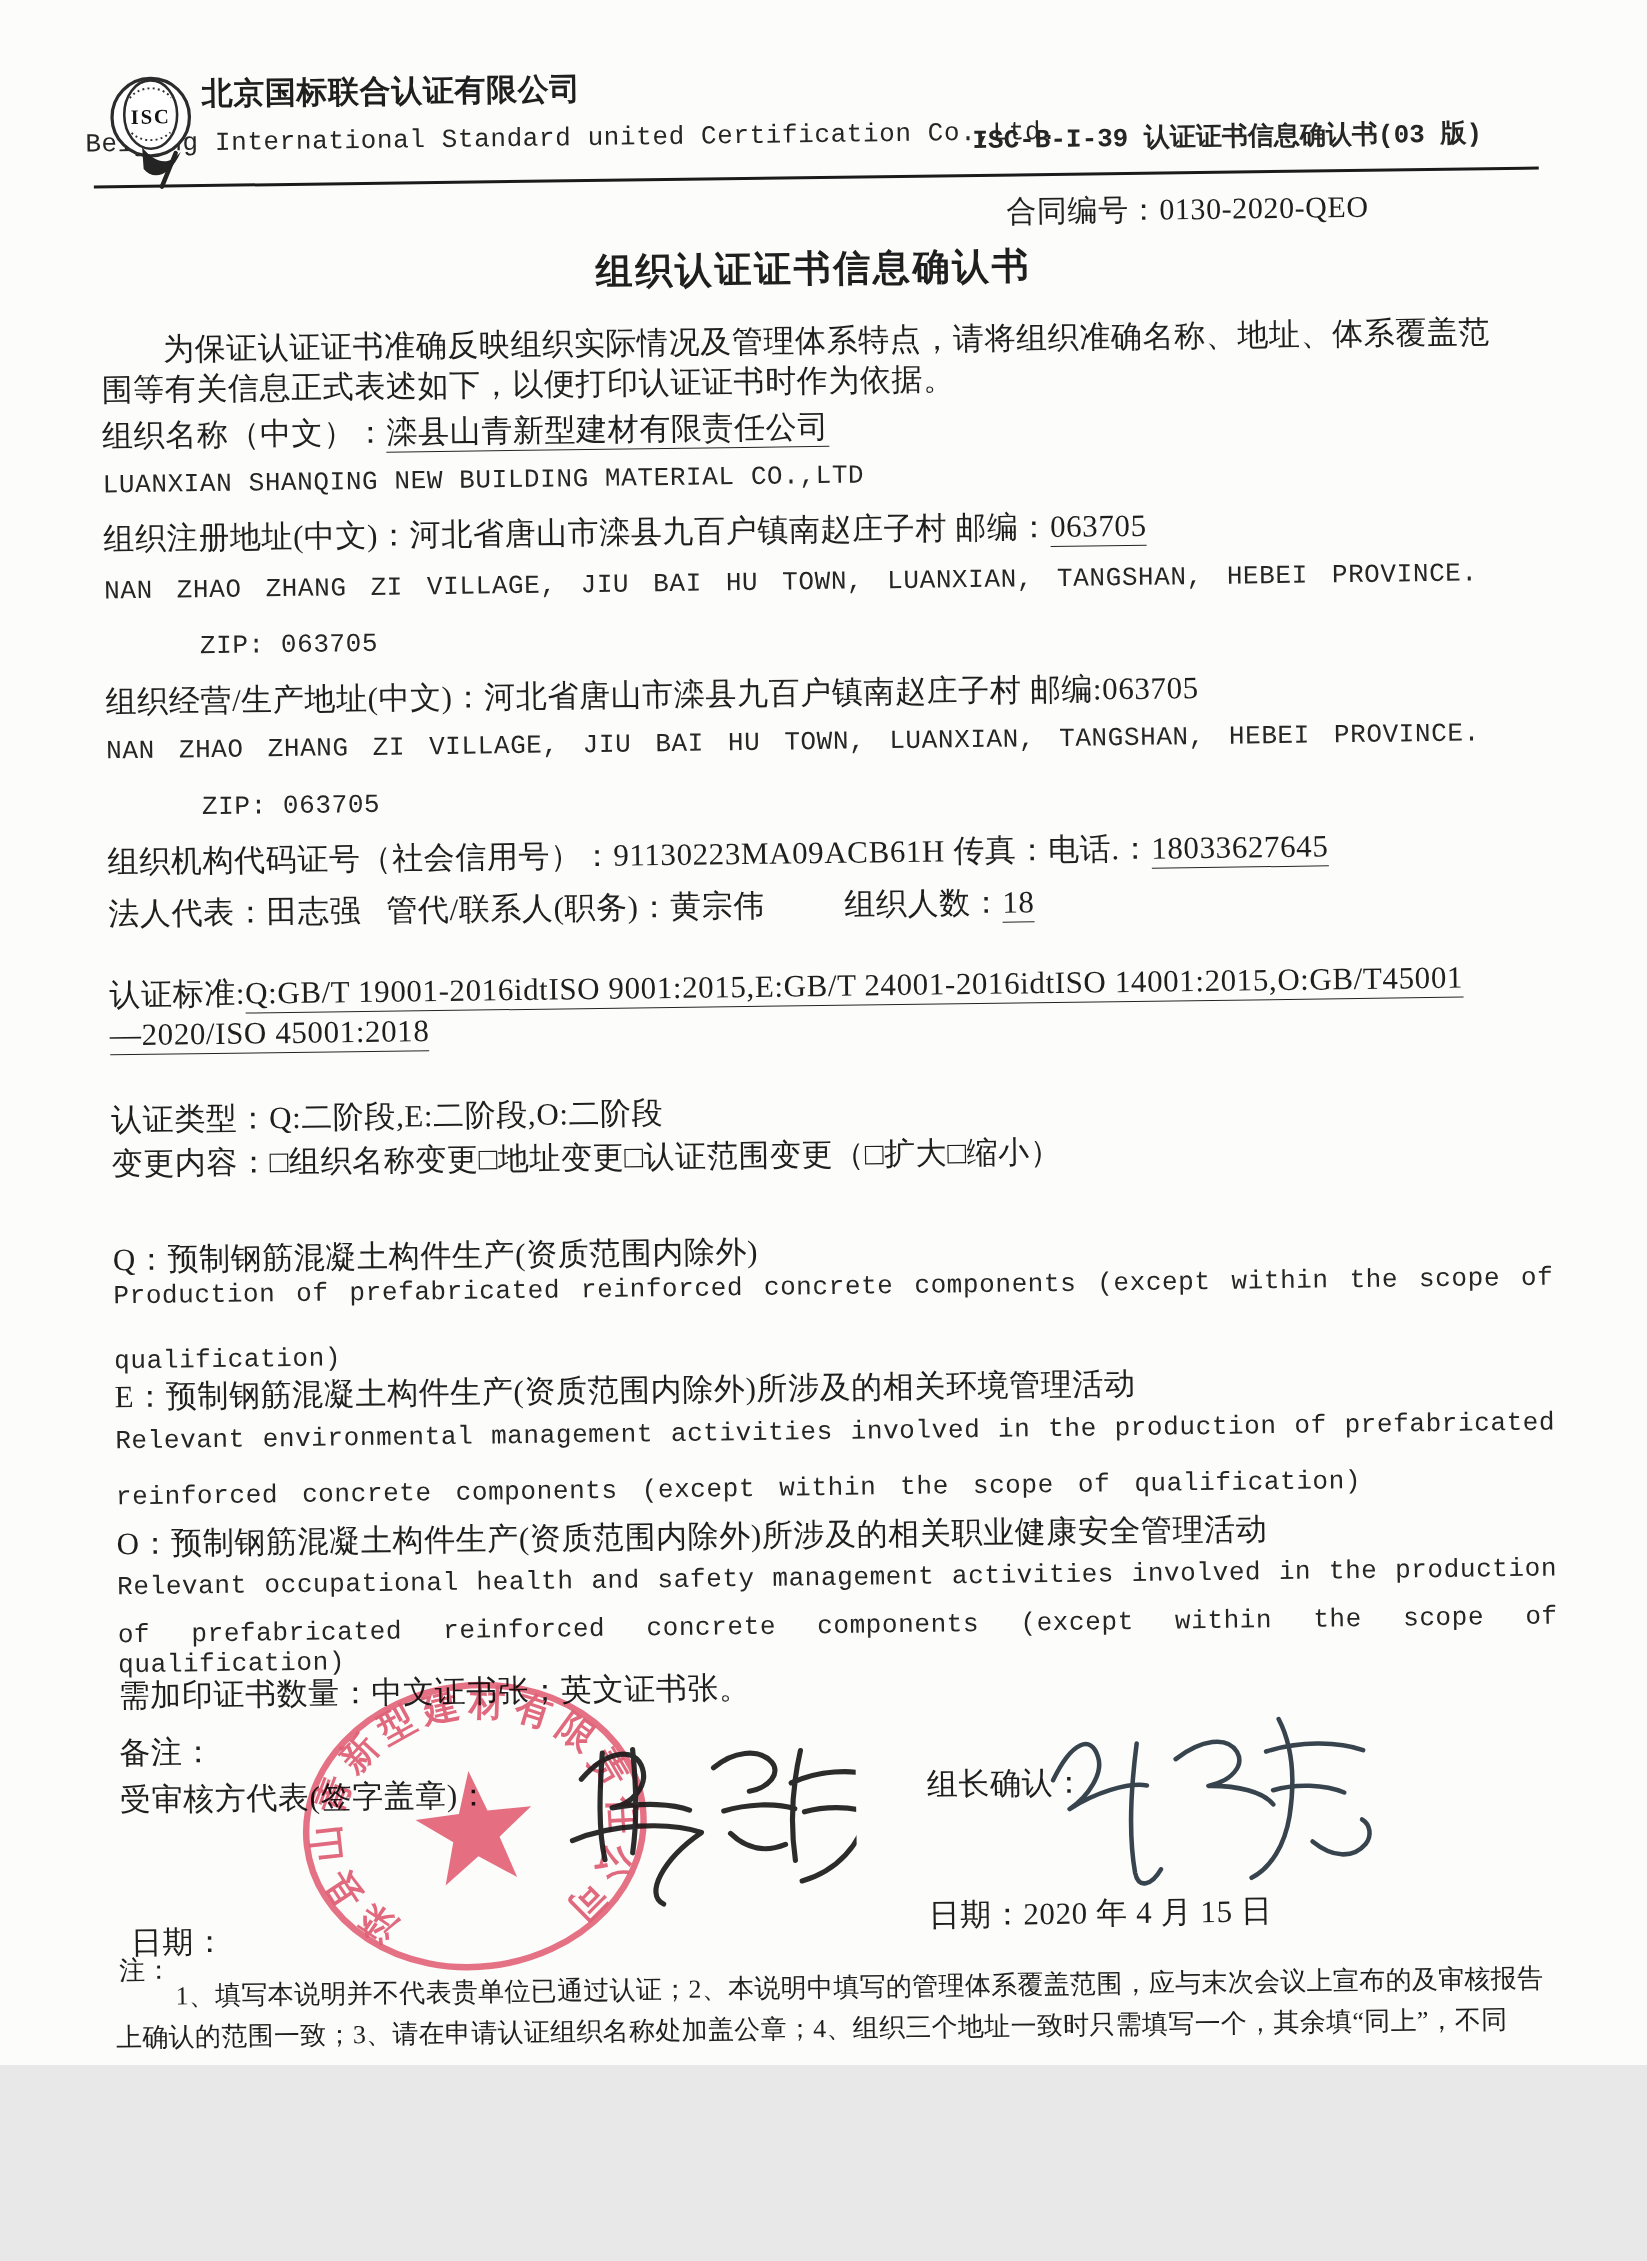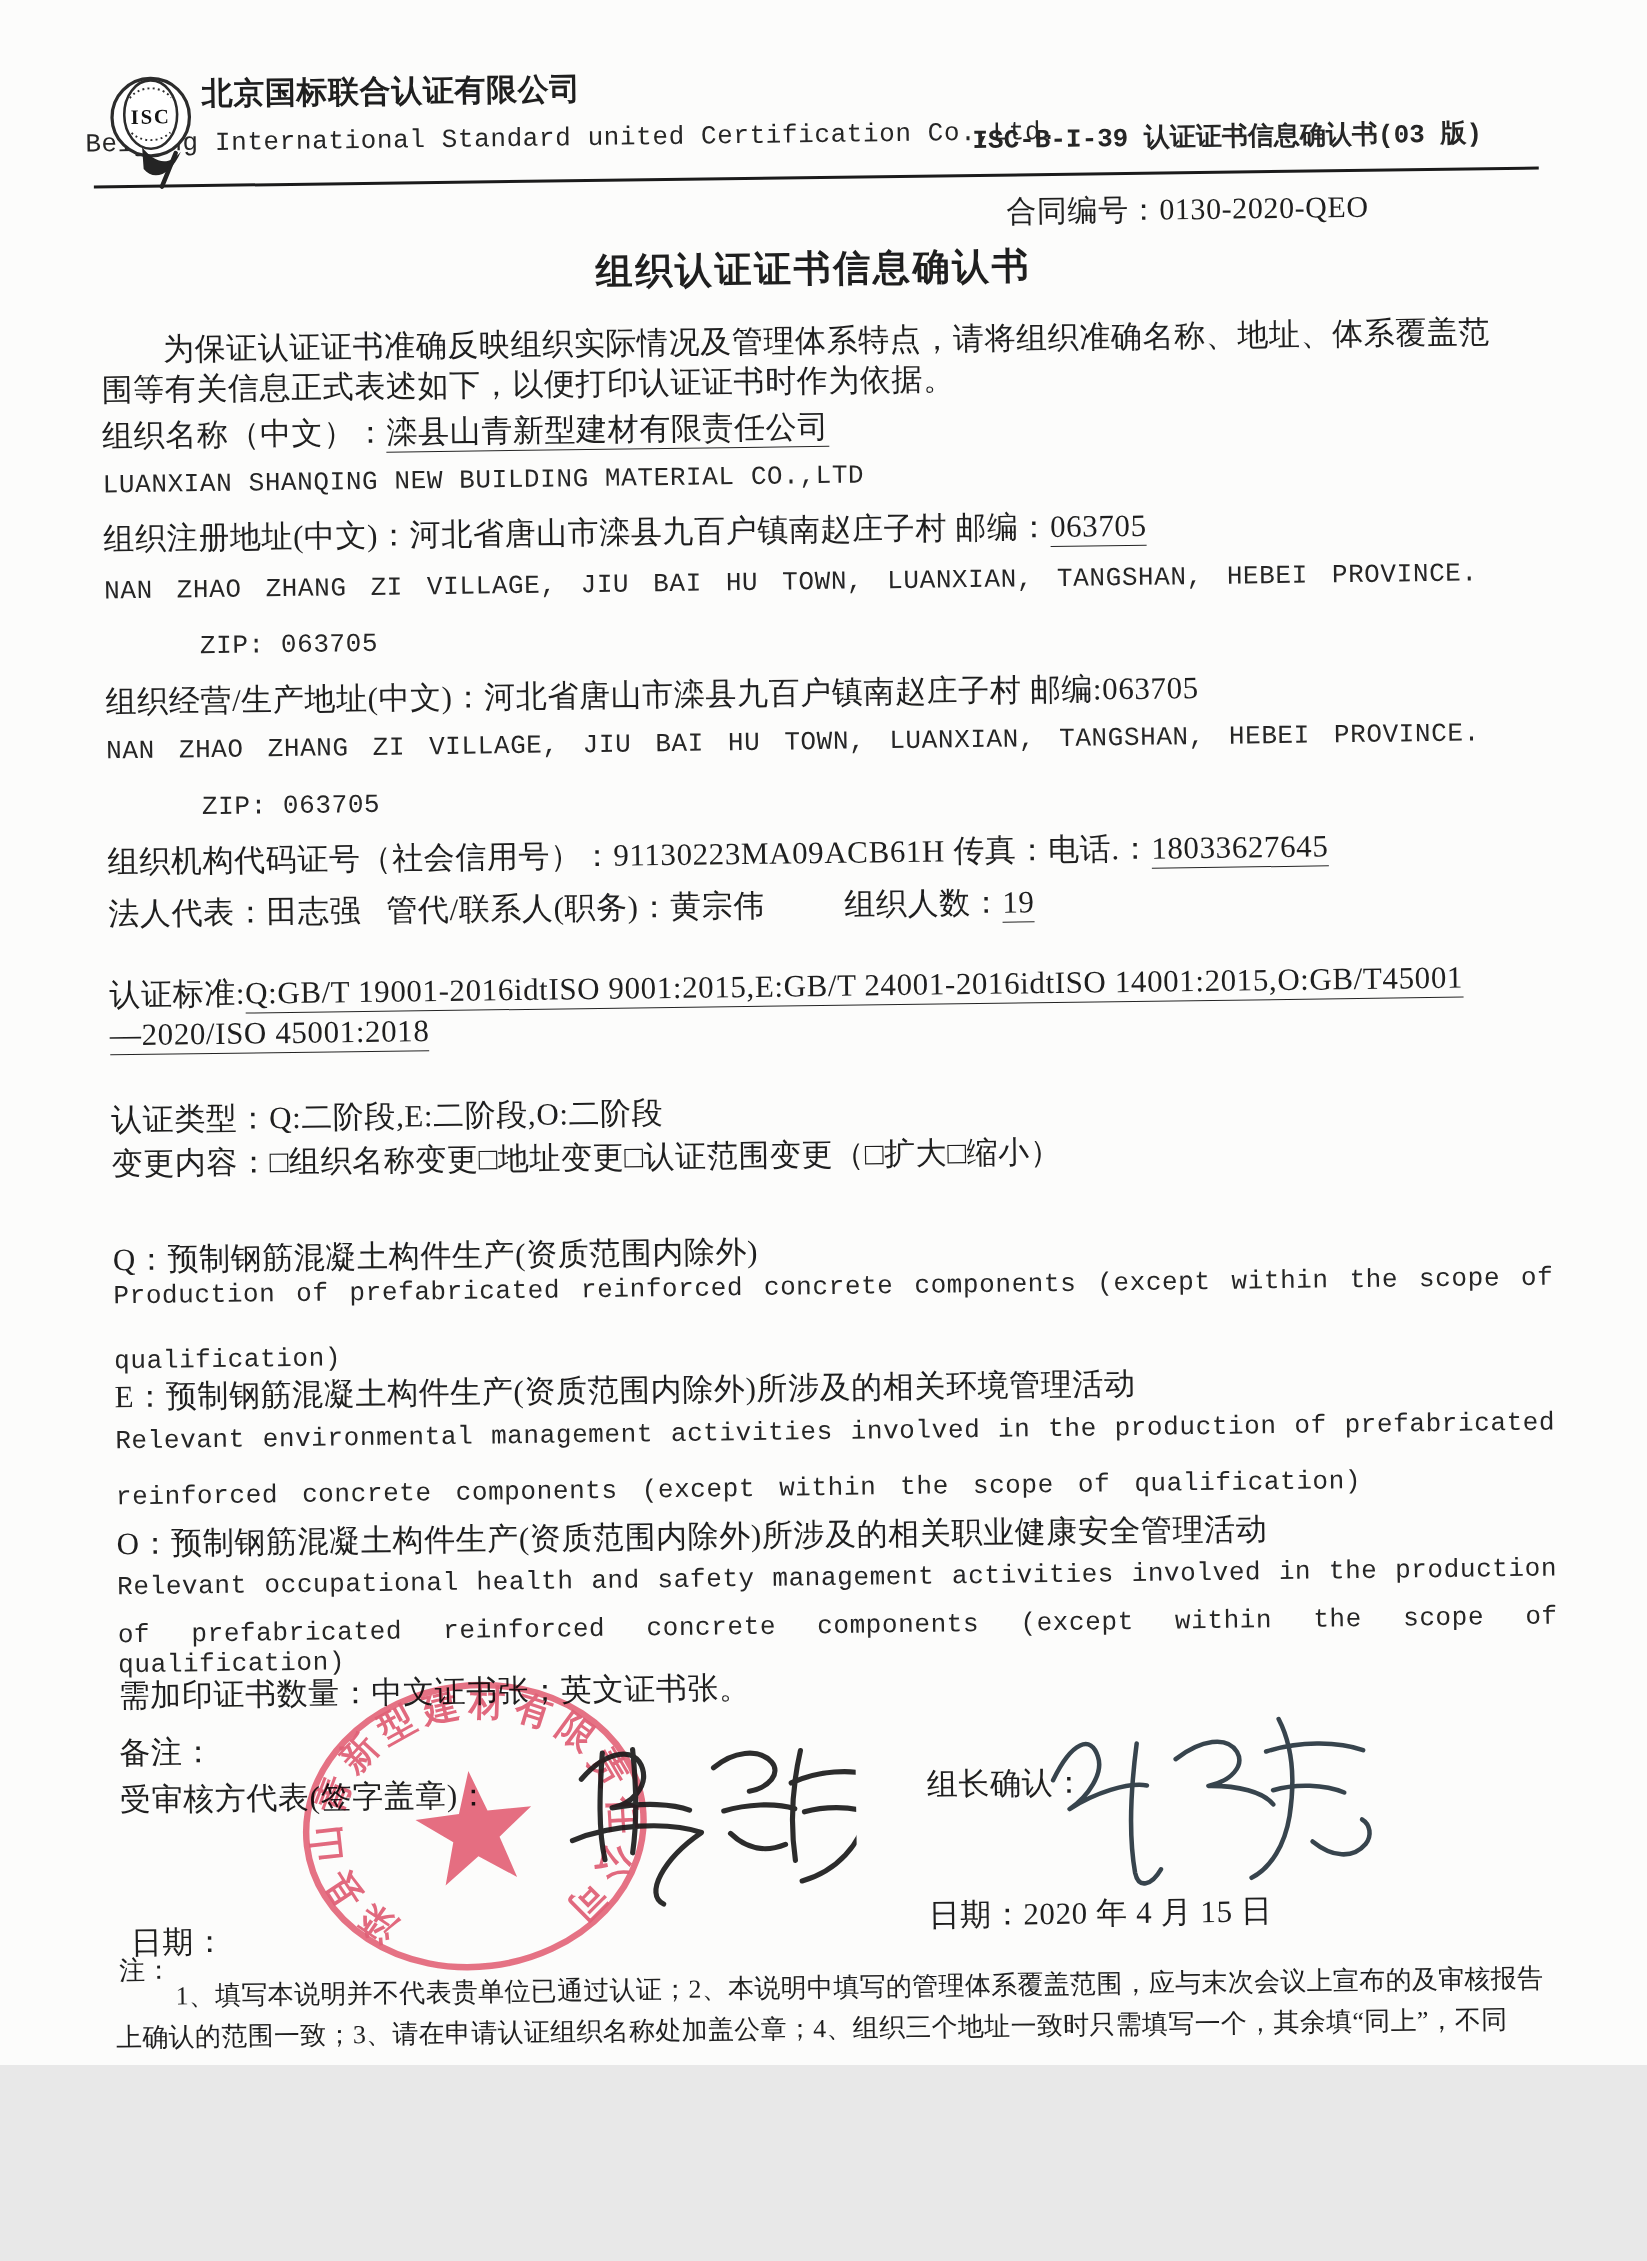--- a/index.html
+++ b/index.html
@@ -77,21 +77,21 @@
 
     <div class="abs en" style="left:205px;top:784px;">ZIP: 063705</div>
 
     <div class="abs cn" style="left:110px;top:832px;">
       <span>组织机构代码证号（社会信用号）：91130223MA09ACB61H 传真：电话.：</span><span class="u">18033627645</span>
     </div>
 
     <div>
       <span class="abs cn" style="left:110px;top:884px;">法人代表：田志强</span>
       <span class="abs cn" style="left:388px;top:884px;">管代/联系人(职务)：黄宗伟</span>
-      <span class="abs cn" style="left:846px;top:884px;"><span>组织人数：</span><span class="u">19</span></span>
+      <span class="abs cn" style="left:846px;top:884px;"><span>组织人数：</span><span class="u">18</span></span>
     </div>
 
     <div class="abs cn" style="left:110px;top:965px;">
       <span>认证标准:</span><span class="u">Q:GB/T 19001-2016idtISO 9001:2015,E:GB/T 24001-2016idtISO 14001:2015,O:GB/T45001</span>
     </div>
     <div class="abs cn" style="left:110px;top:1008px;">
       <span class="u">—2020/ISO 45001:2018</span>
     </div>
 
     <div class="abs cn" style="left:110px;top:1090px;">认证类型：Q:二阶段,E:二阶段,O:二阶段</div>

